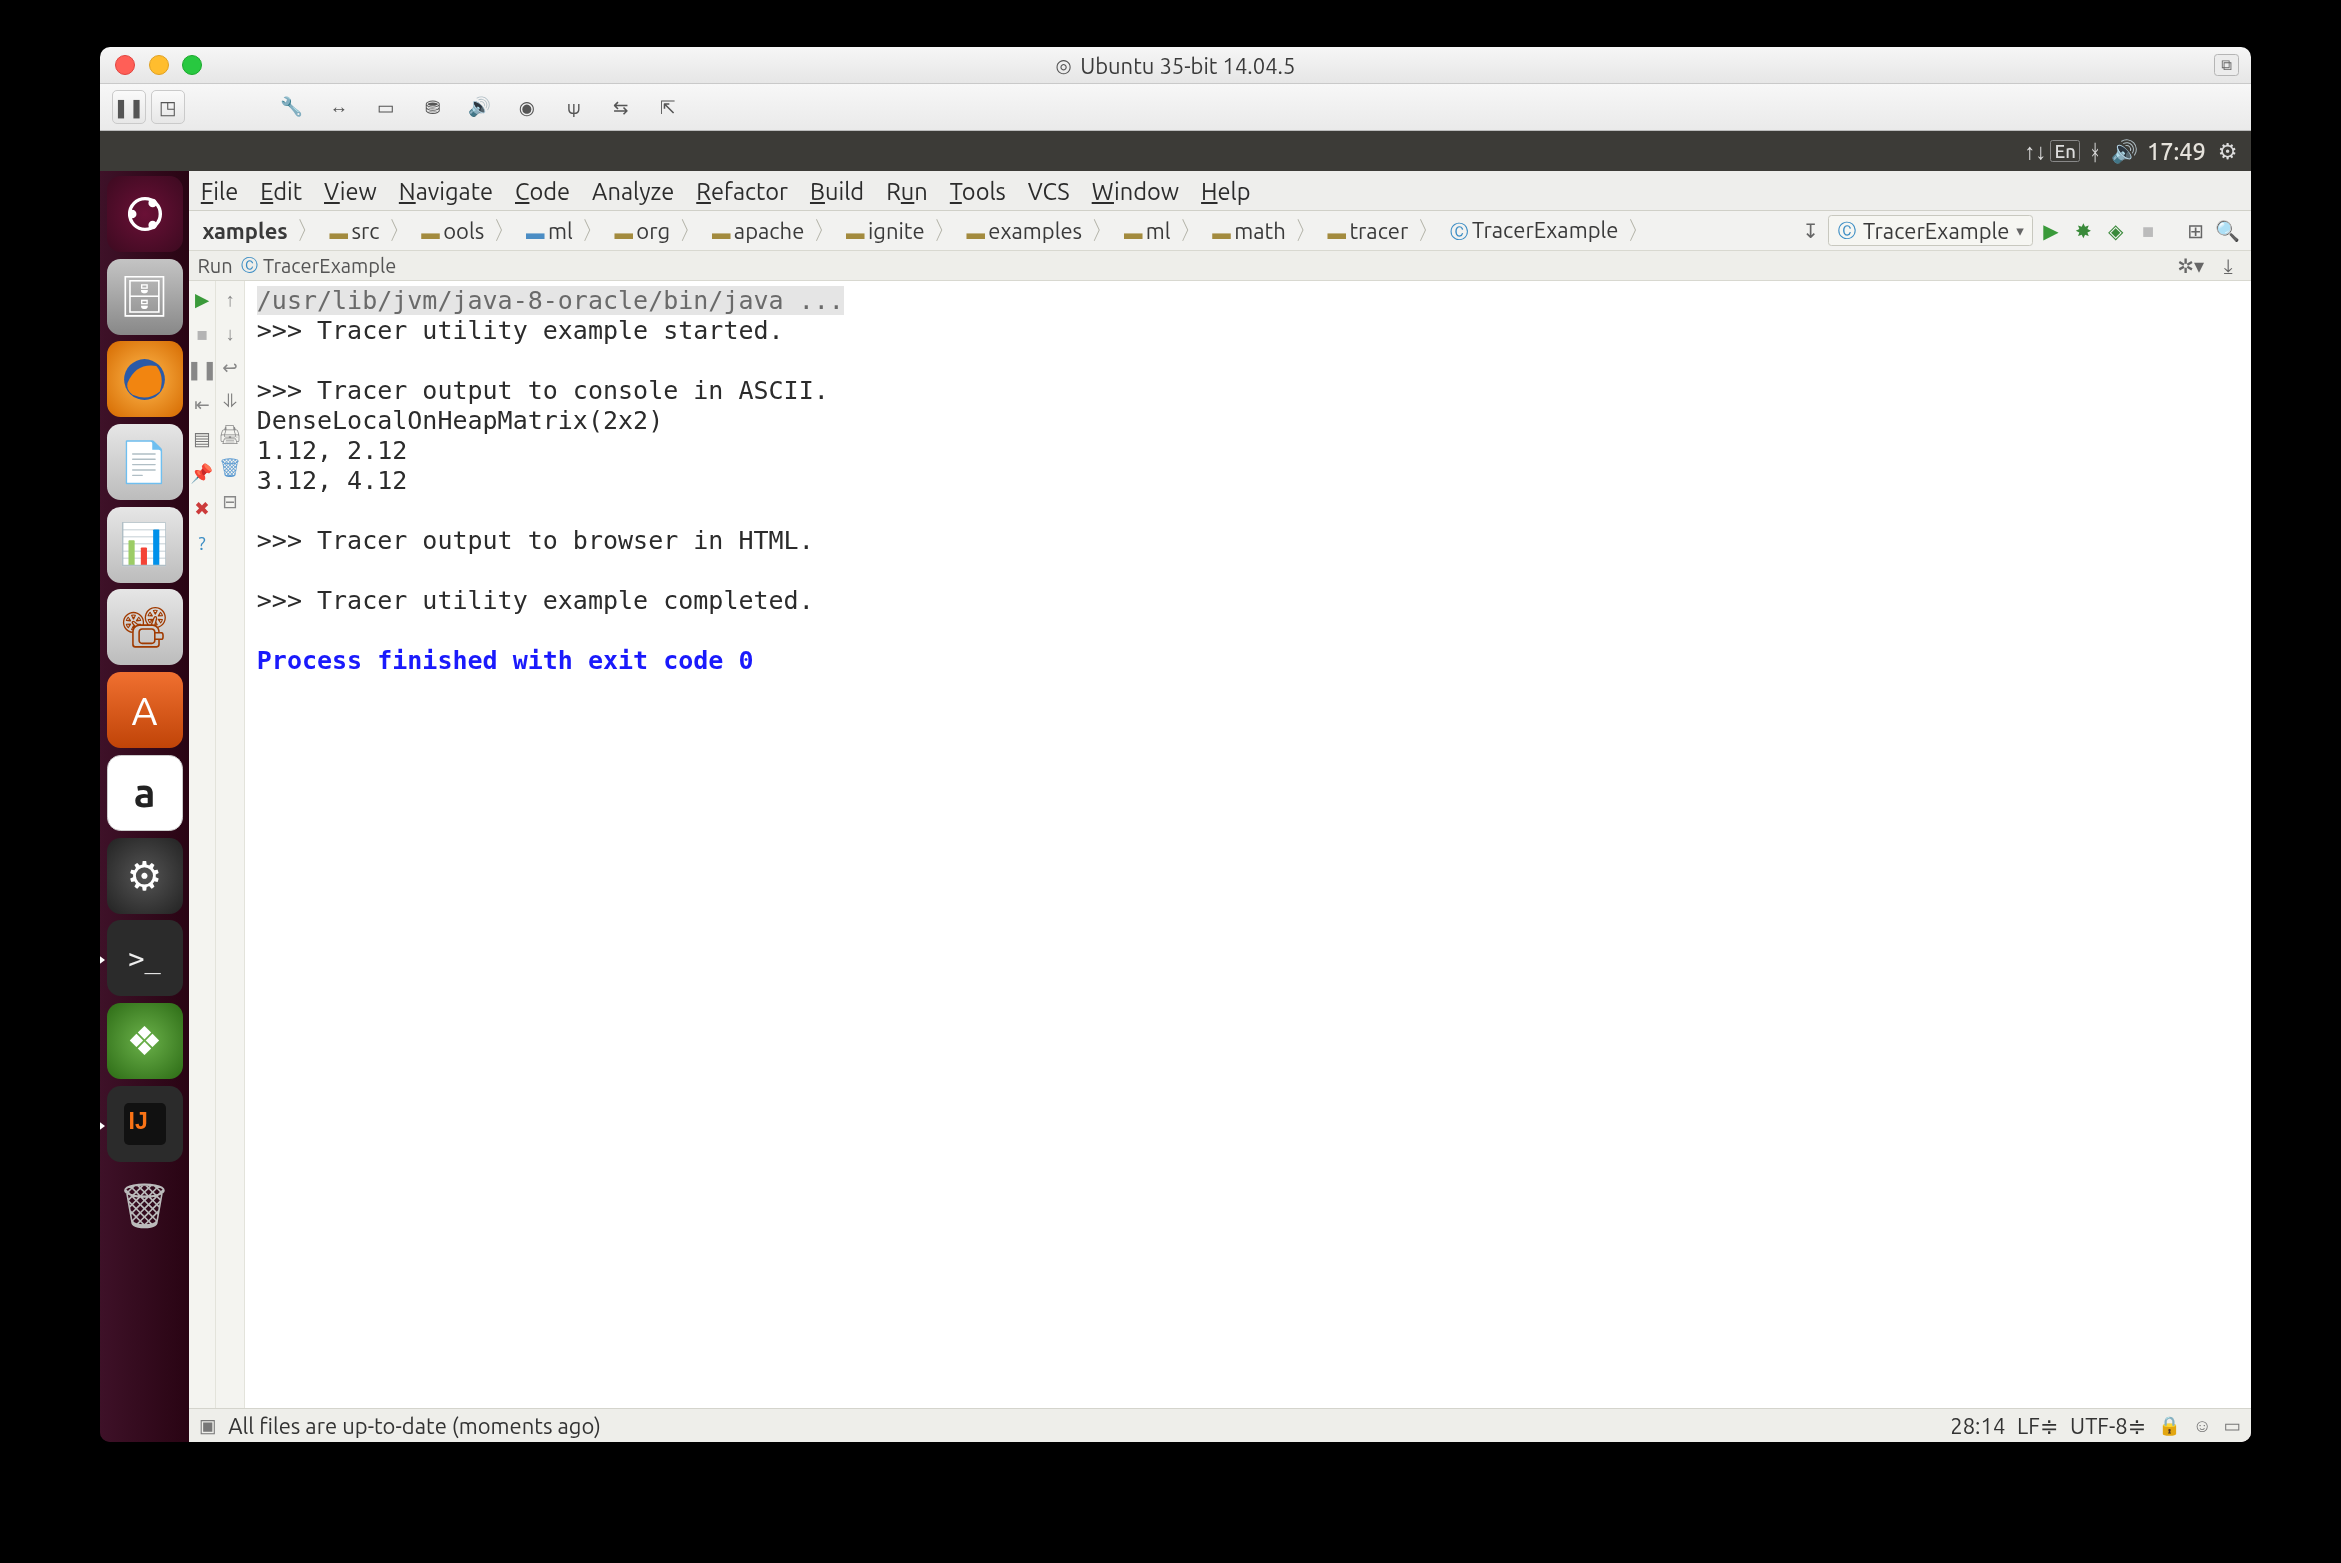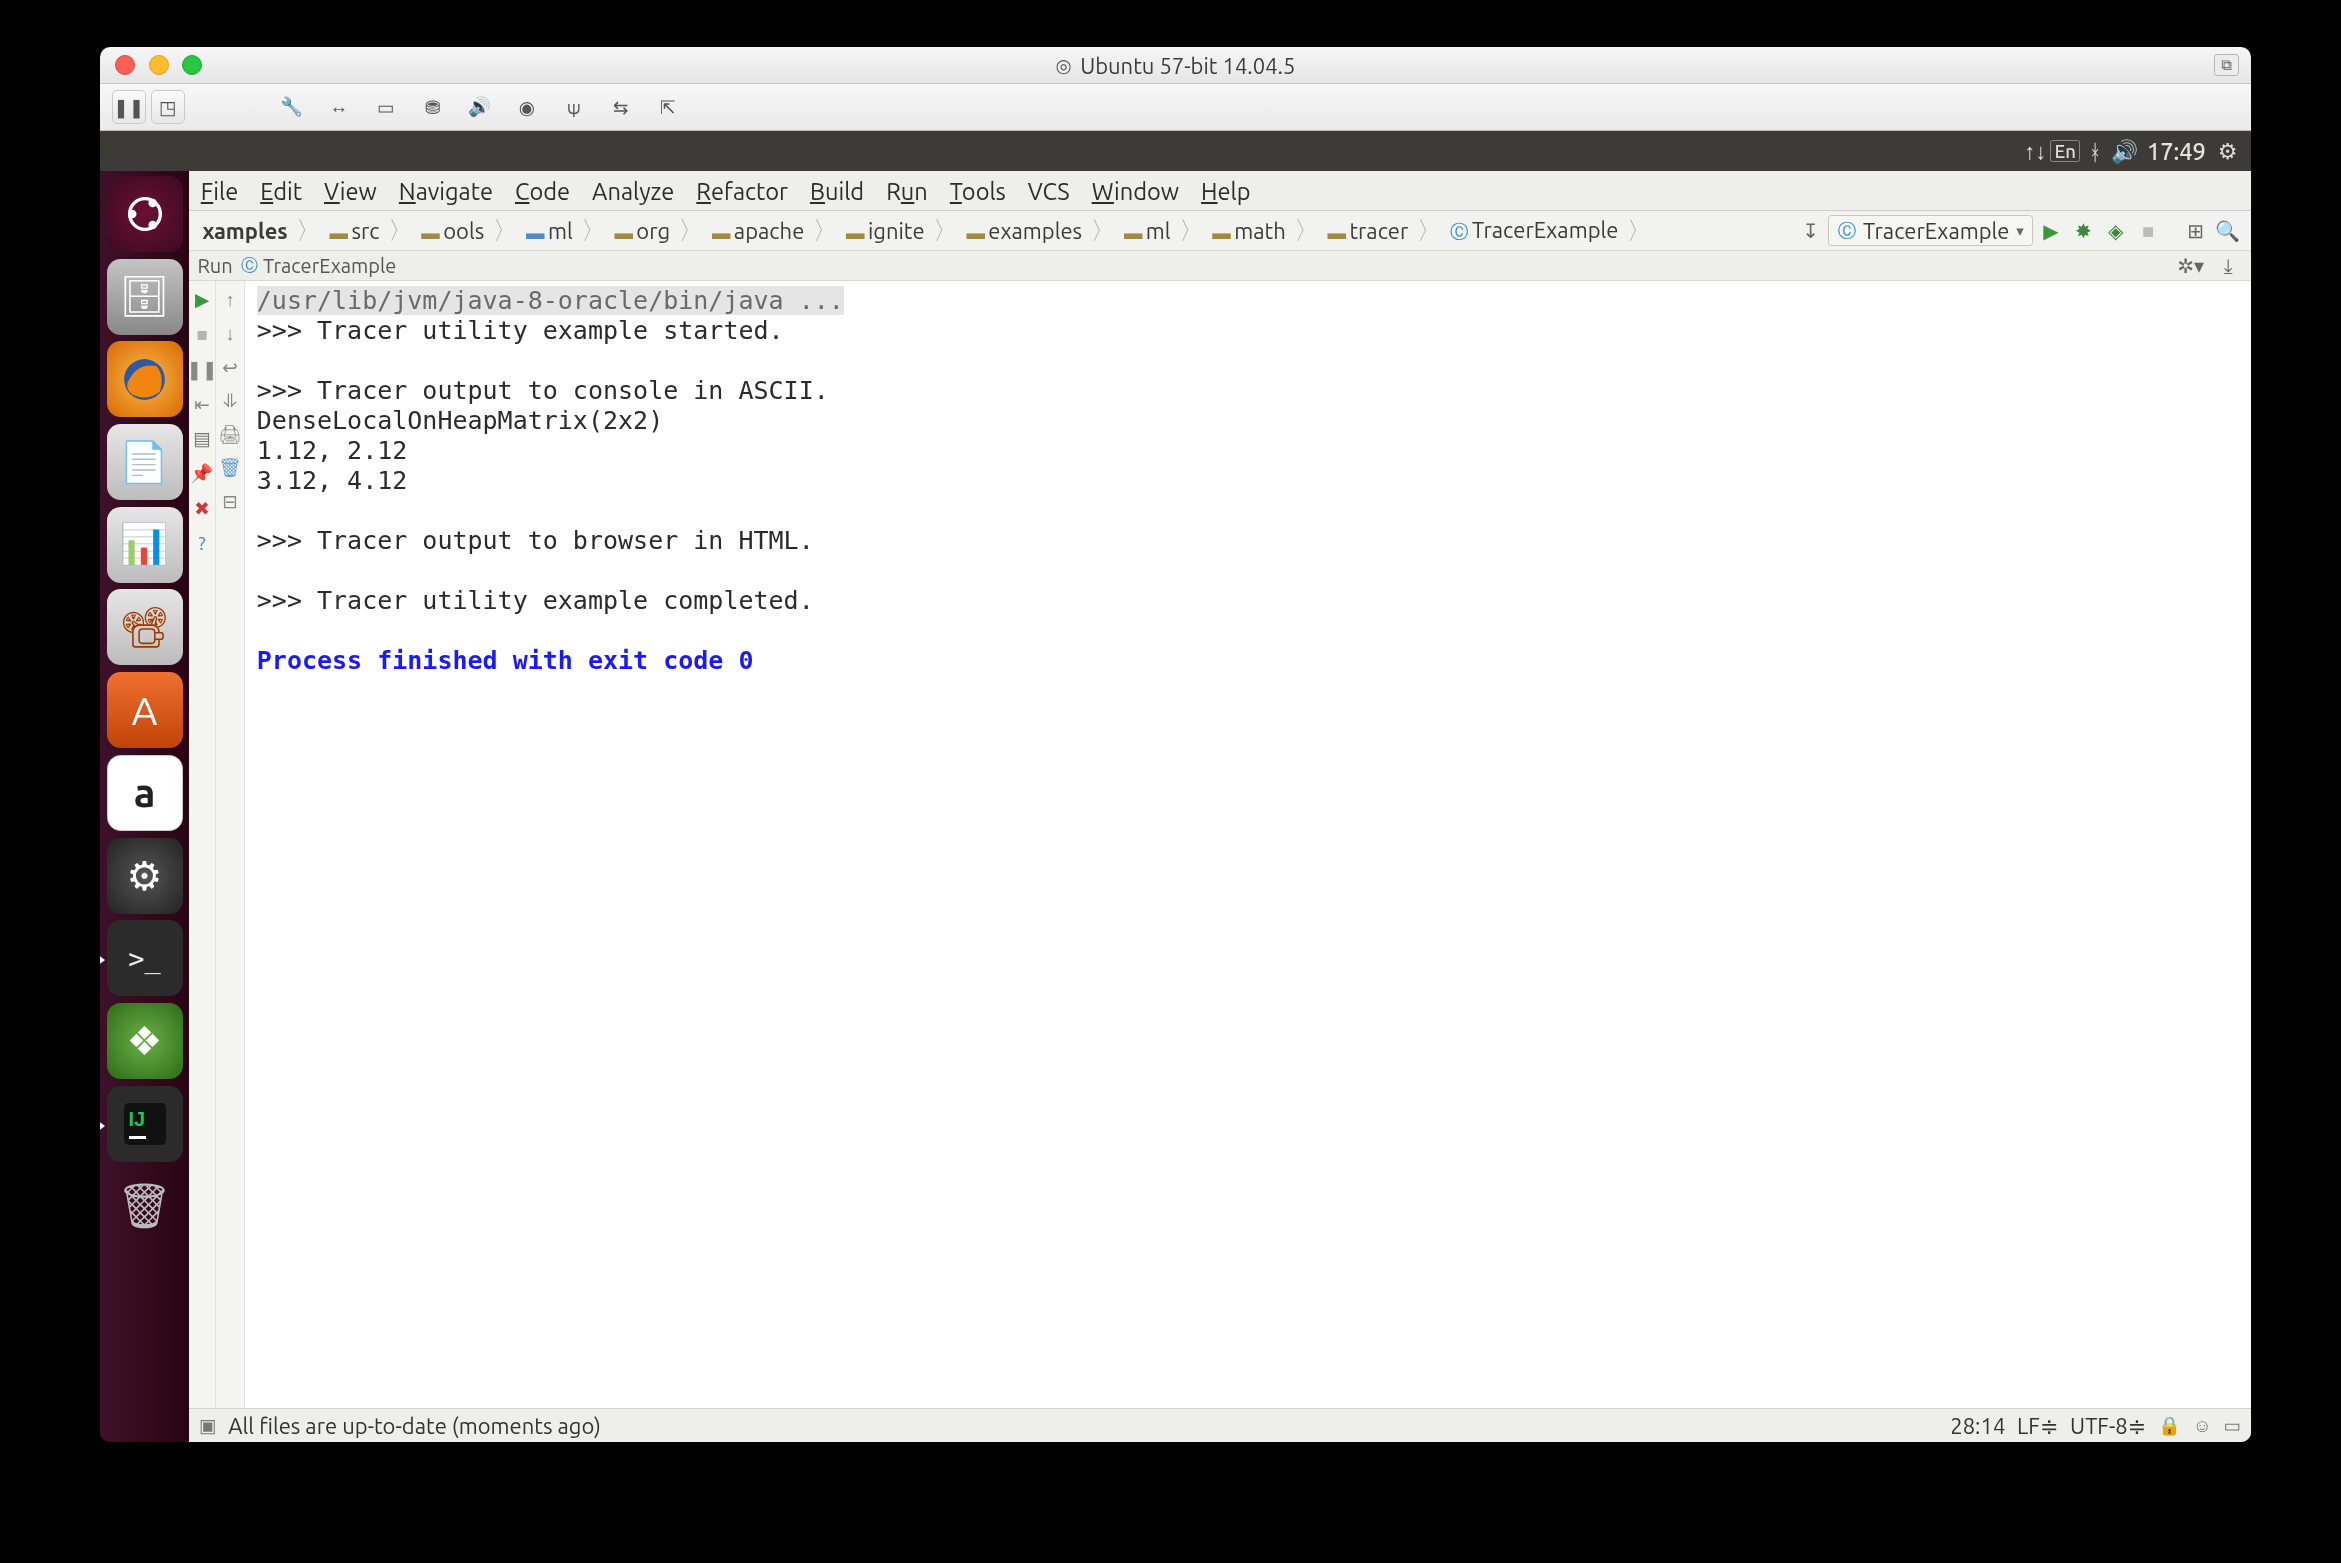--- a/index.html
+++ b/index.html
@@ -100,21 +100,21 @@
   .launch.store { background: linear-gradient(#f07030,#c04408); }
   .launch.amz { background: #fff; color:#222; border:0.8px solid #ccc; }
   .launch.sys { background: radial-gradient(#555,#222); }
   .launch.term { background: #2b2b2b; }
   .launch.ux { background: radial-gradient(#6bb14a,#2c6b15); }
   .launch.ij { background: #2b2b2b; }
   .launch.trash { background: transparent; color:#bbb; font-size:44px; }
   .launch .arrow { position:absolute; left:-10px; top:34px; width:0;height:0;
     border-top:6.7px solid transparent;border-bottom:6.7px solid transparent;border-left:8.4px solid #fff; }
   .launch.ij .ijbox { width:42px;height:42px;background:#111;border-radius:5px;display:flex;flex-direction:column;align-items:flex-start;justify-content:flex-start;padding:5px; }
-  .launch.ij .ijtxt { color:#22c55e; font-size:20px; font-weight:bold; font-family: sans-serif;}
+  .launch.ij .ijtxt { color:#f97316; font-size:23px; font-weight:bold; font-family: sans-serif;}
   .launch.ij .ijbar { width:17px;height:3.4px;background:#fff;margin-top:5px;}
 
   .ij-window {
     position: absolute; left: 89px; top: 0; right: 0; bottom: 0;
     background: #f2f2f2;
     display: flex; flex-direction: column;
   }
 
   
   .ij-menu {
@@ -199,21 +199,21 @@
 <div class="stage">
 
   <div class="mac-titlebar">
     <div class="traffic">
       <div class="dot tr-close"></div>
       <div class="dot tr-min"></div>
       <div class="dot tr-max"></div>
     </div>
     <div class="mac-title">
       <span class="vm-icon">◎</span>
-      <span>Ubuntu 57-bit 14.04.5</span>
+      <span>Ubuntu 35-bit 14.04.5</span>
     </div>
     <div class="mac-fs">⧉</div>
   </div>
 
   <div class="fusion-toolbar">
     <div class="fusion-btn">❚❚</div>
     <div class="fusion-btn">◳</div>
     <div class="fusion-gap"></div>
     <div class="fusion-btn flat">🔧</div>
     <div class="fusion-btn flat">↔</div>

